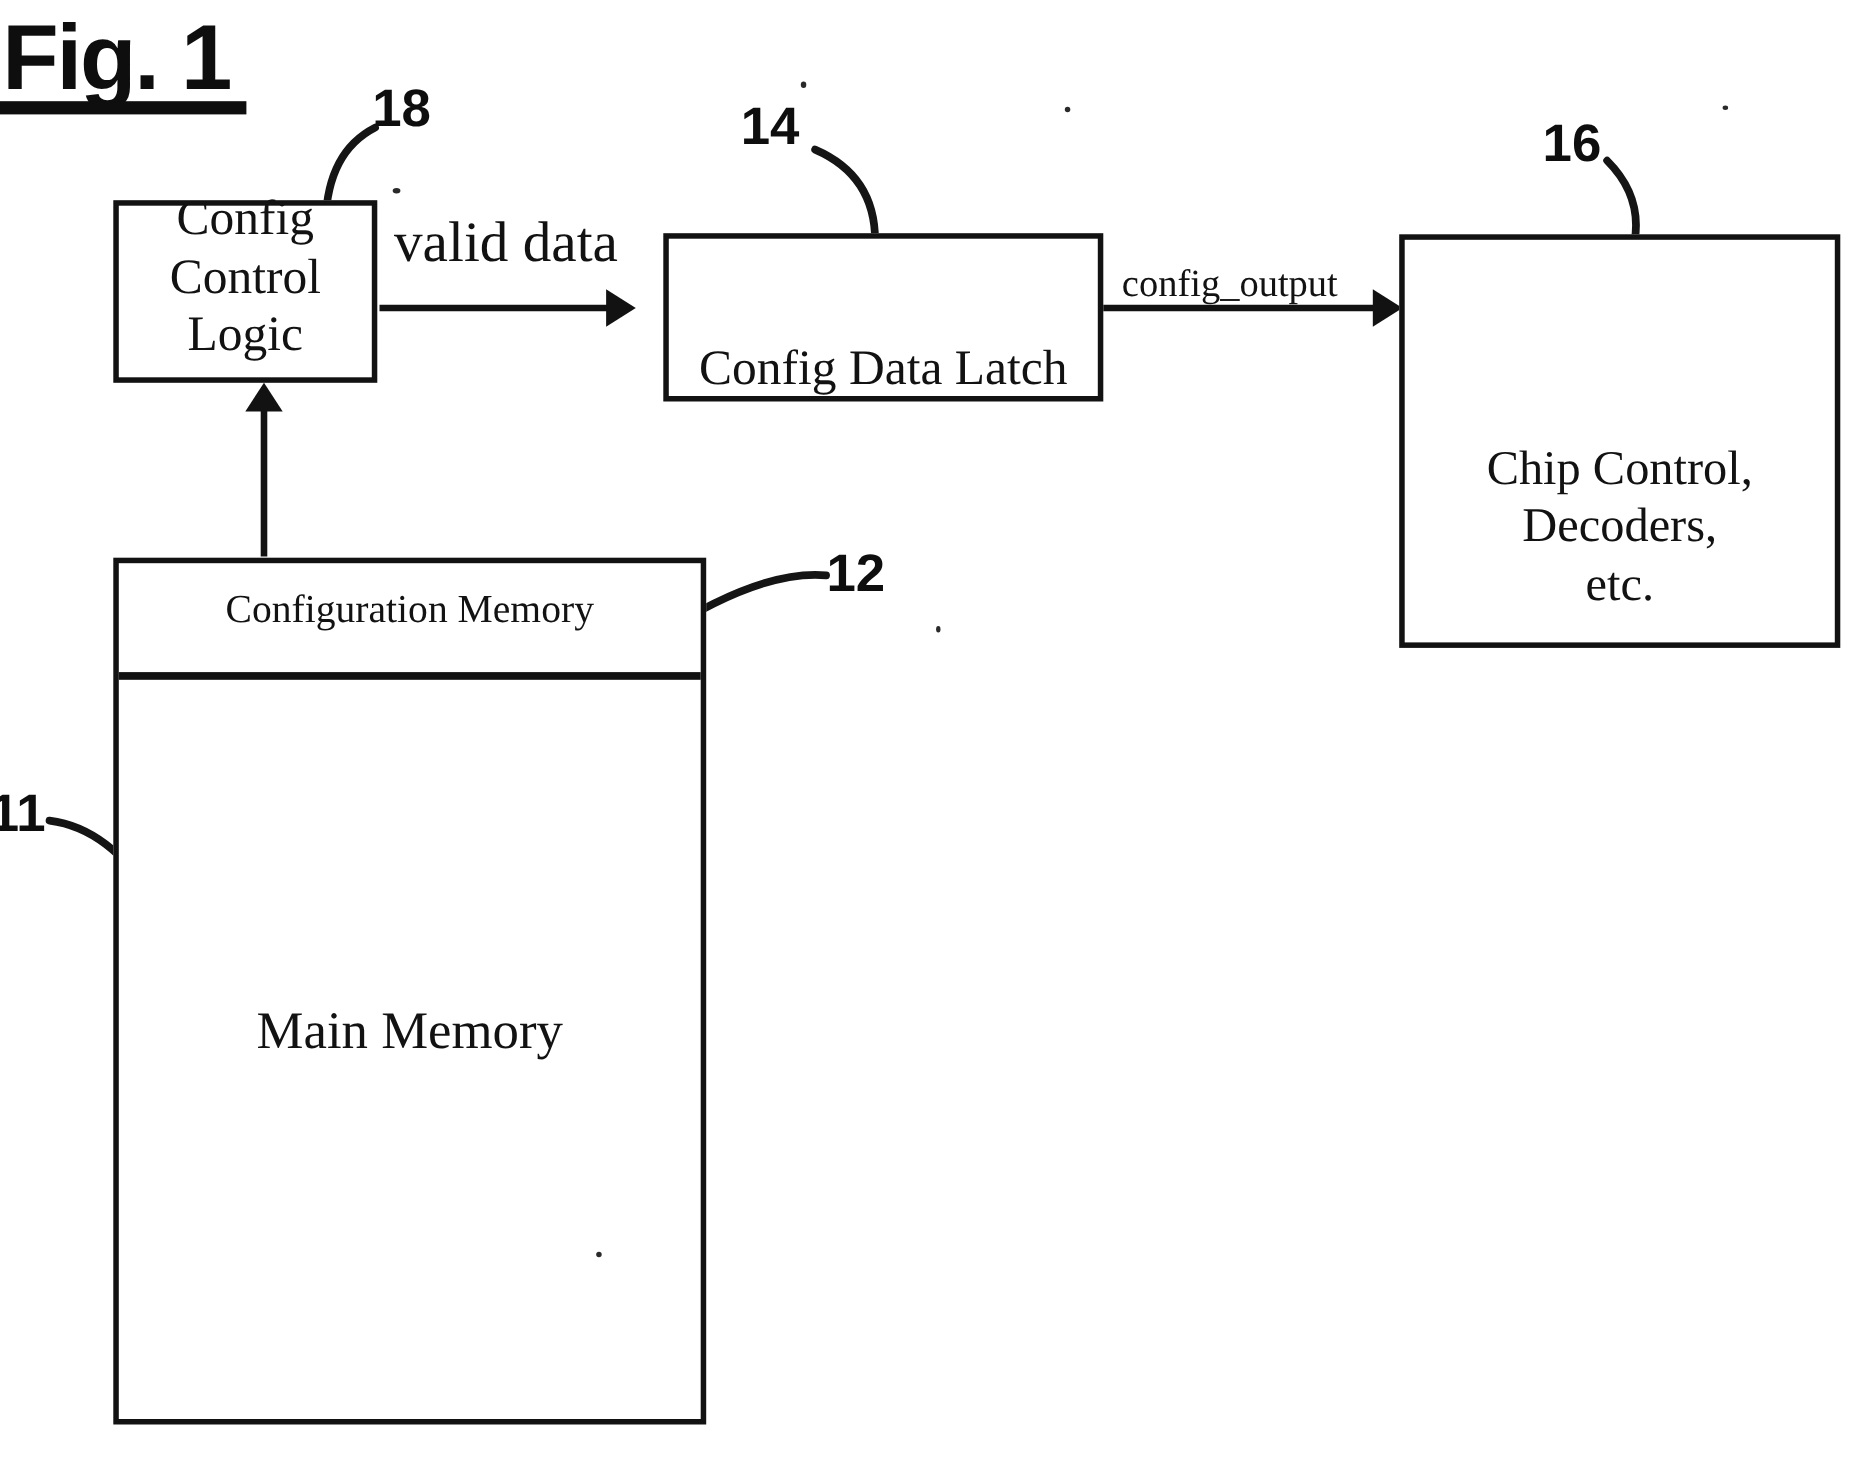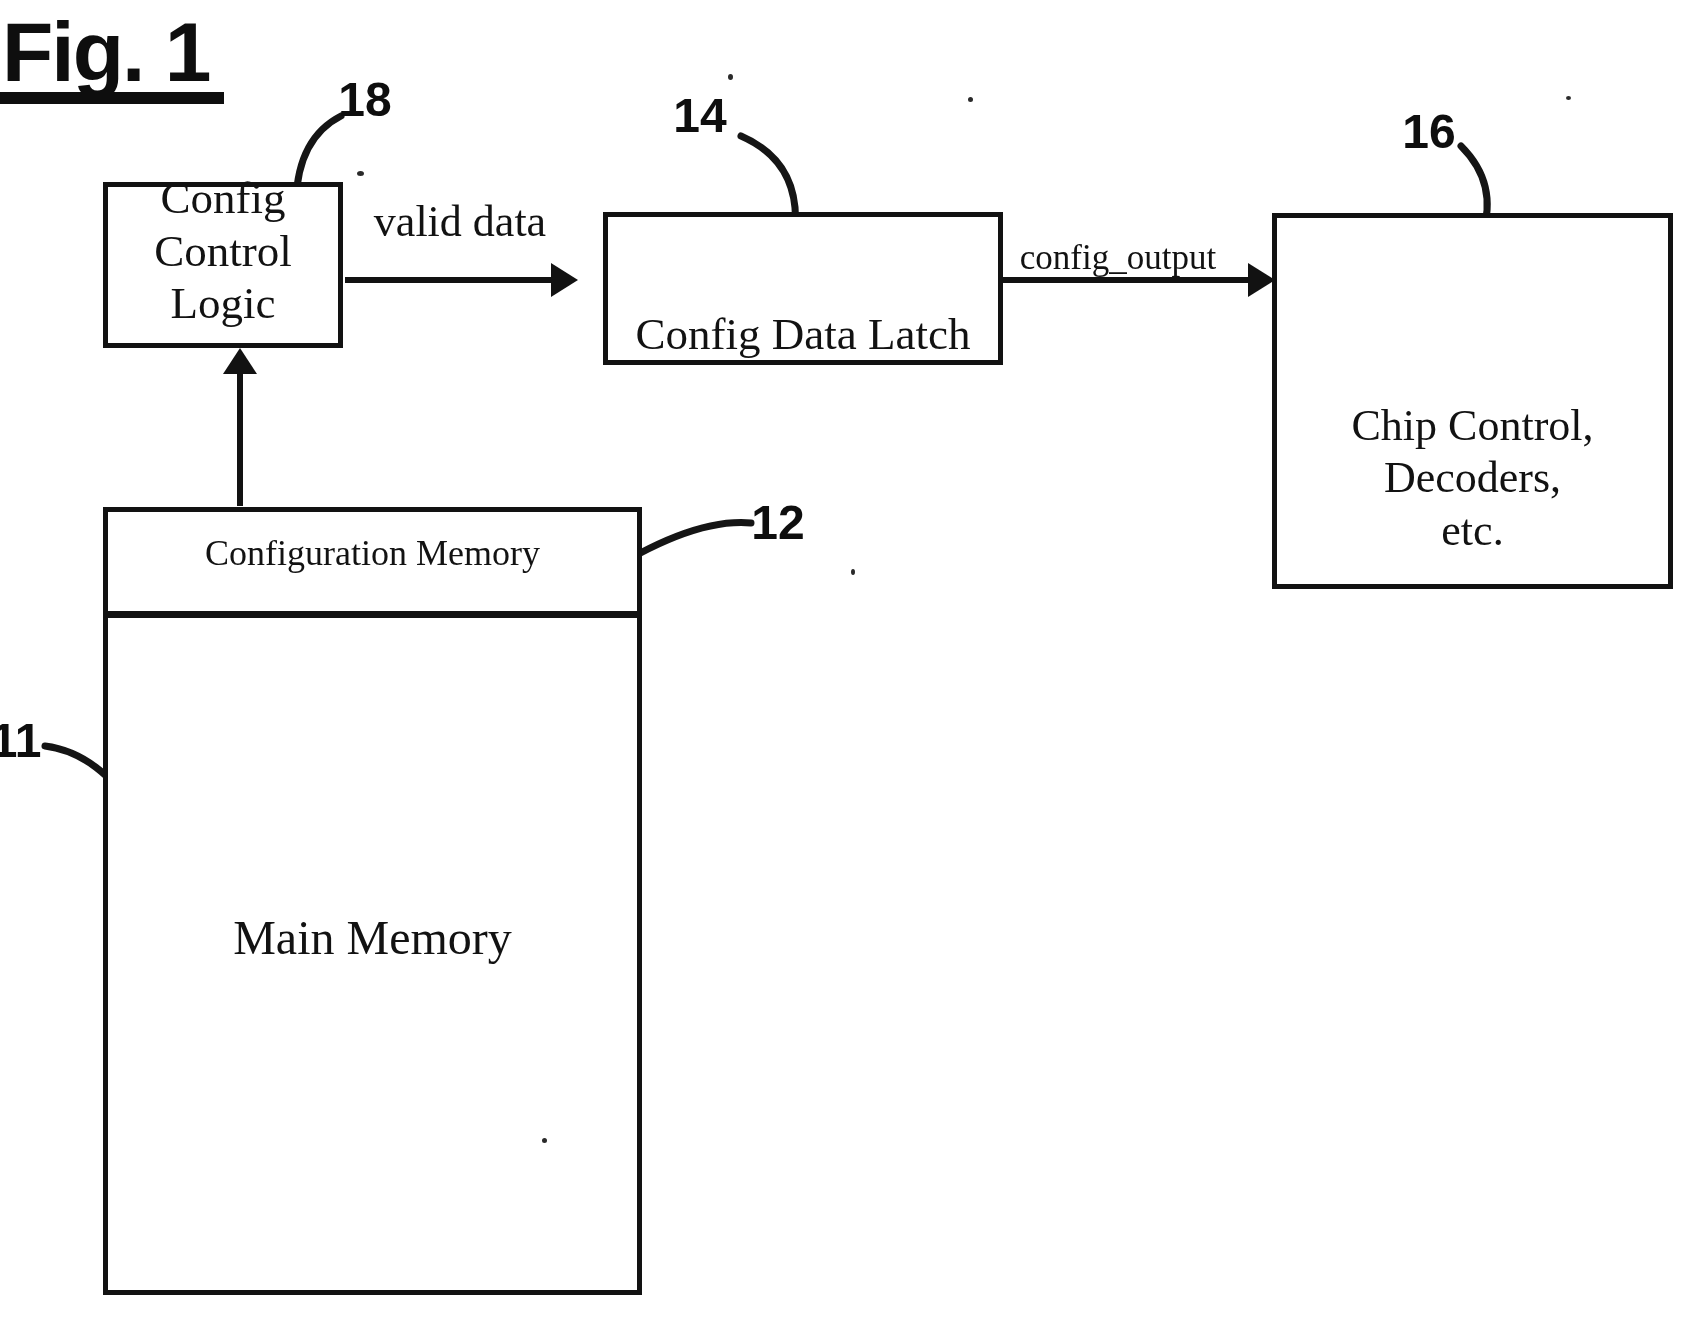--- a/index.html
+++ b/index.html
@@ -40,21 +40,21 @@
     display:flex;align-items:center;justify-content:center;
   }
   #mem-header .label{font-size:36px;padding-bottom:18px;color:#121212;}
   #mem-body{
     flex:1;display:flex;align-items:center;justify-content:center;
   }
   #mem-body .label{font-size:48px;padding-bottom:34px;color:#121212;}
   
   .signal-label{
     position:absolute;transform:translate(-50%,-50%);
-    font-size:44px;color:#121212;white-space:nowrap;
+    font-size:52px;color:#121212;white-space:nowrap;
   }
   
   .ref-num{
     position:absolute;transform:translate(-50%,-50%);
     font-family:"Liberation Sans",sans-serif;font-weight:bold;
     font-size:48px;color:#0e0e0e;white-space:nowrap;
   }
   
   #wires{position:absolute;left:0;top:0;width:1698px;height:1338px;}
   .wire{stroke:#121212;stroke-width:6;fill:none;}

